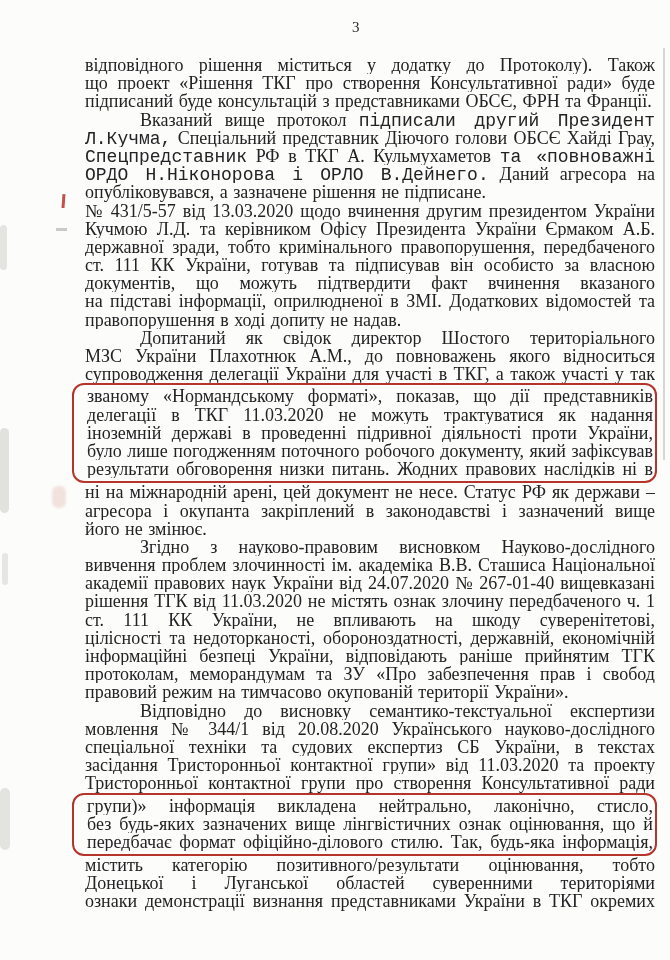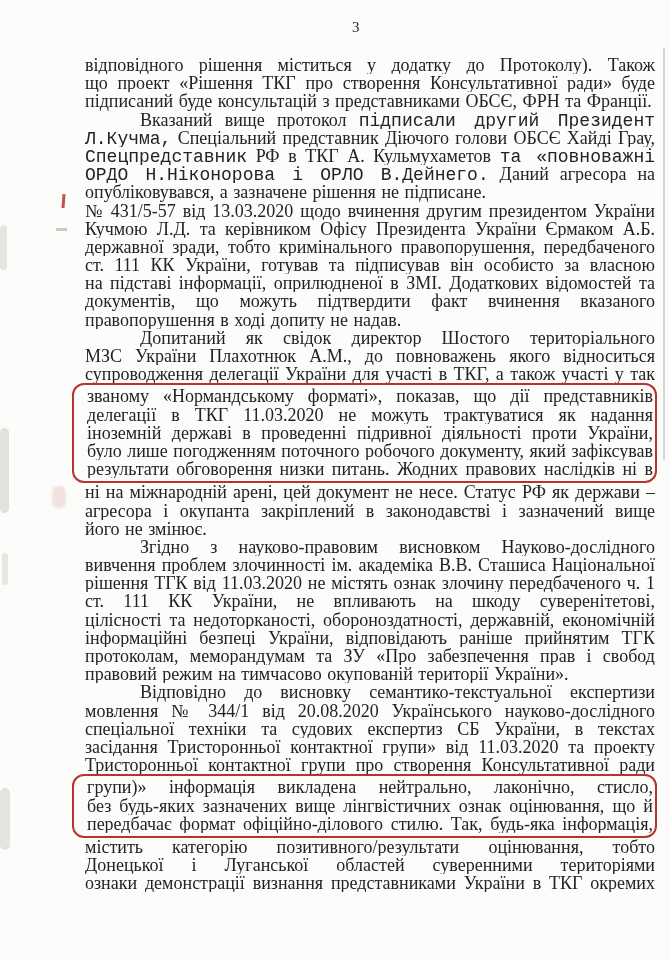--- a/index.html
+++ b/index.html
@@ -79,42 +79,43 @@
         <div class="line"><span class="underlined">Л.Кучма,</span><span> Спеціальний представник Діючого голови ОБСЄ Хайді Грау,</span></div>
         <div class="line"><span class="underlined">Спецпредставник</span><span> РФ в ТКГ А. Кульмухаметов </span><span class="underlined">та «повноважні представники»</span></div>
         <div class="line"><span class="underlined">ОРДО Н.Ніконорова і ОРЛО В.Дейнего.</span><span> Даний агресора на сайті ОБСЄ не</span></div>
         <div class="line last"><span>опубліковувався, а зазначене рішення не підписане.</span></div>
       </div>
       <div class="paragraph">
         <div class="line"><span>№ 431/5-57 від 13.03.2020 щодо вчинення другим президентом України</span></div>
         <div class="line"><span>Кучмою Л.Д. та керівником Офісу Президента України Єрмаком А.Б.</span></div>
         <div class="line"><span>державної зради, тобто кримінального правопорушення, передбаченого ч. 1</span></div>
         <div class="line"><span>ст. 111 КК України, готував та підписував він особисто за власною ініціативою</span></div>
+        <div class="line"><span>документів, що можуть підтвердити факт вчинення вказаного кримінального</span></div>
         <div class="line"><span>на підставі інформації, оприлюдненої в ЗМІ. Додаткових відомостей та</span></div>
-        <div class="line"><span>документів, що можуть підтвердити факт вчинення вказаного кримінального</span></div>
         <div class="line last"><span>правопорушення в ході допиту не надав.</span></div>
       </div>
       <div class="paragraph">
         <div class="line indent"><span>Допитаний як свідок директор Шостого територіального департаменту</span></div>
         <div class="line"><span>МЗС України Плахотнюк А.М., до повноважень якого відноситься експертне</span></div>
         <div class="line"><span>супроводження делегації України для участі в ТКГ, а також участі у так</span></div>
         <div class="red-box">
           <div class="line"><span>званому «Нормандському форматі», показав, що дії представників української</span></div>
           <div class="line"><span>делегації в ТКГ 11.03.2020 не можуть трактуватися як надання сприяння</span></div>
           <div class="line"><span>іноземній державі в проведенні підривної діяльності проти України, оскільки це</span></div>
           <div class="line"><span>було лише погодженням поточного робочого документу, який зафіксував</span></div>
           <div class="line"><span>результати обговорення низки питань. Жодних правових наслідків ні в Україні,</span></div>
         </div>
         <div class="line"><span>ні на міжнародній арені, цей документ не несе. Статус РФ як держави –</span></div>
         <div class="line"><span>агресора і окупанта закріплений в законодавстві і зазначений вище протокол</span></div>
         <div class="line last"><span>його не змінює.</span></div>
       </div>
       <div class="paragraph">
         <div class="line indent"><span>Згідно з науково-правовим висновком Науково-дослідного інституту</span></div>
         <div class="line"><span>вивчення проблем злочинності ім. академіка В.В. Сташиса Національної</span></div>
+        <div class="line"><span>академії правових наук України від 24.07.2020 № 267-01-40 вищевказані</span></div>
         <div class="line"><span>рішення ТГК від 11.03.2020 не містять ознак злочину передбаченого ч. 1</span></div>
         <div class="line"><span>ст. 111 КК України, не впливають на шкоду суверенітетові, територіальній</span></div>
         <div class="line"><span>цілісності та недоторканості, обороноздатності, державній, економічній та</span></div>
         <div class="line"><span>інформаційні безпеці України, відповідають раніше прийнятим ТГК</span></div>
         <div class="line"><span>протоколам, меморандумам та ЗУ «Про забезпечення прав і свобод громадян та</span></div>
         <div class="line last"><span>правовий режим на тимчасово окупованій території України».</span></div>
       </div>
       <div class="paragraph">
         <div class="line indent"><span>Відповідно до висновку семантико-текстуальної експертизи писемного</span></div>
         <div class="line"><span>мовлення № 344/1 від 20.08.2020 Українського науково-дослідного інституту</span></div>

